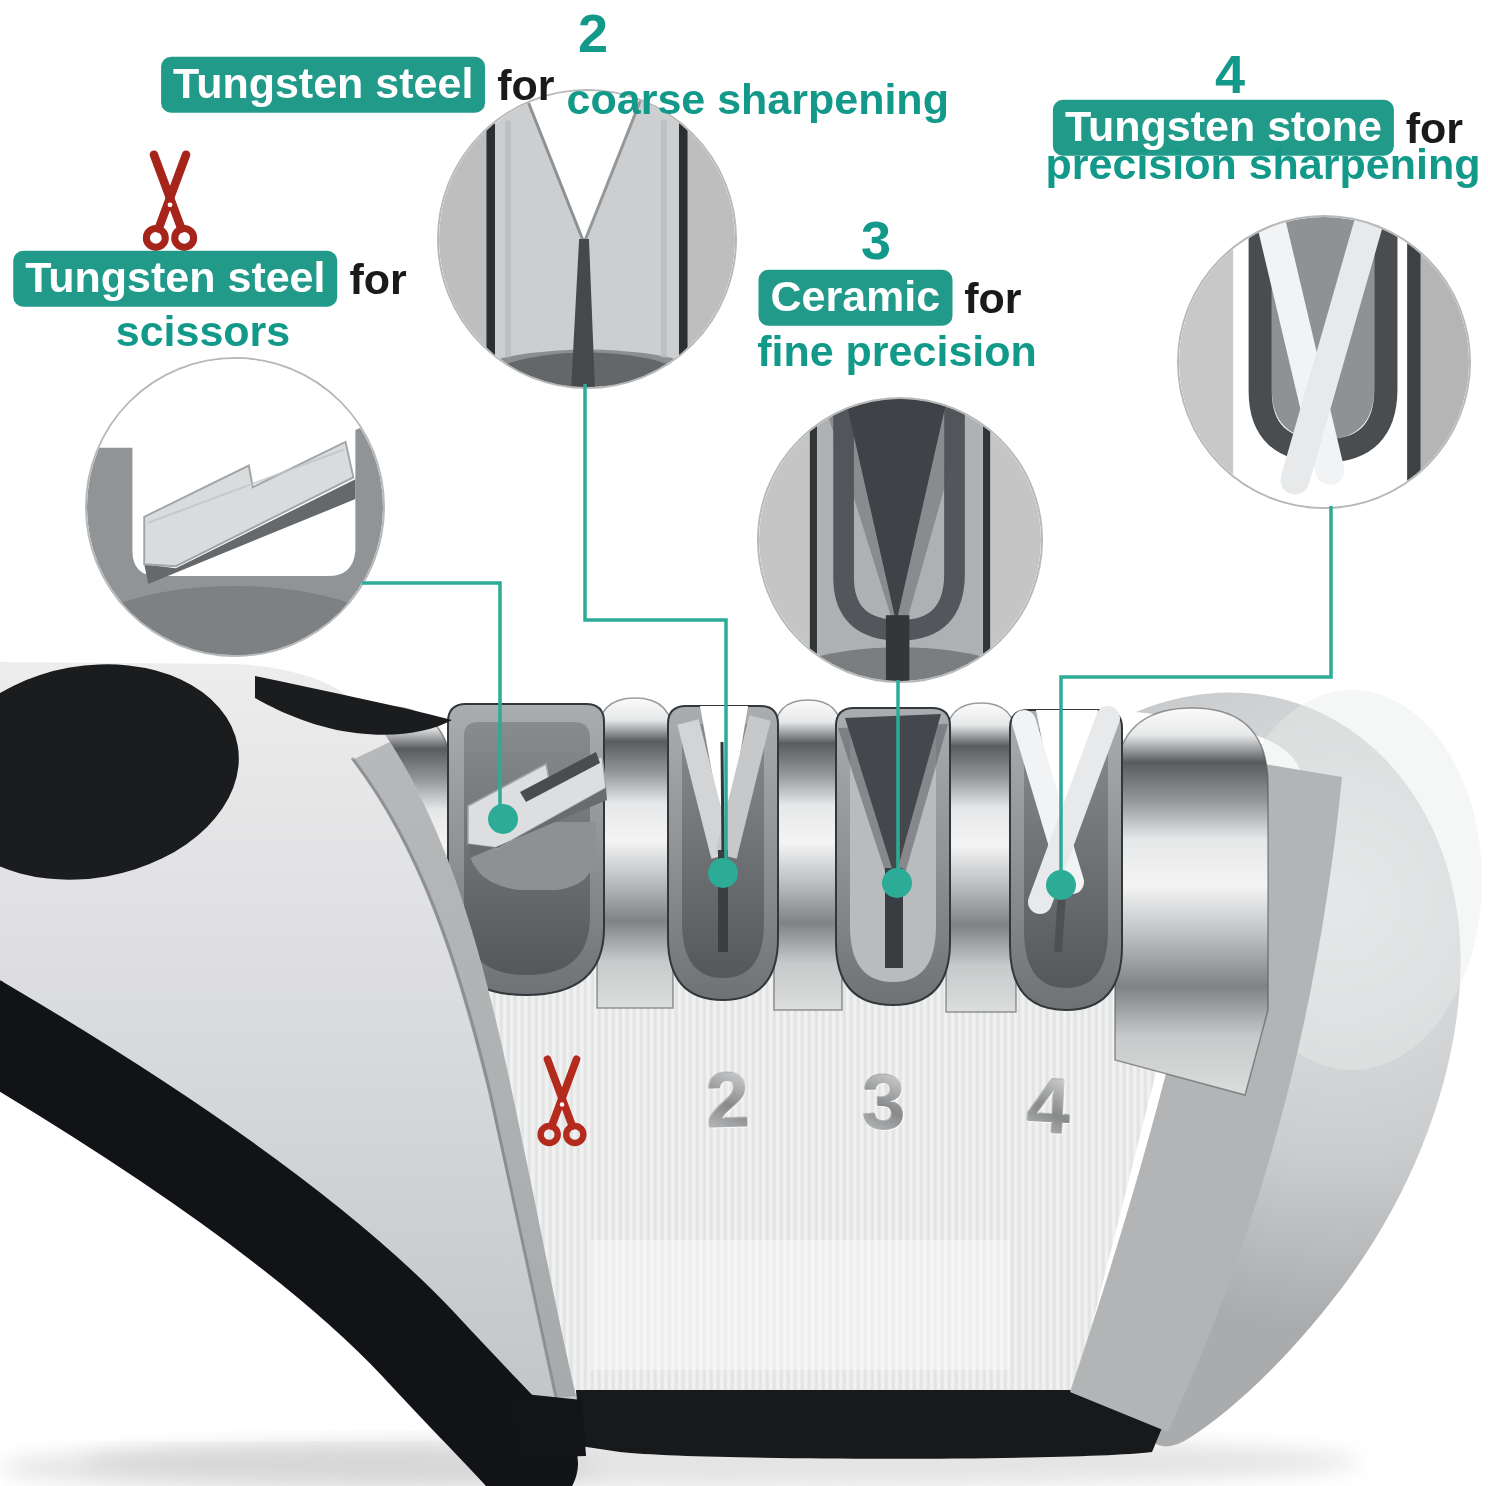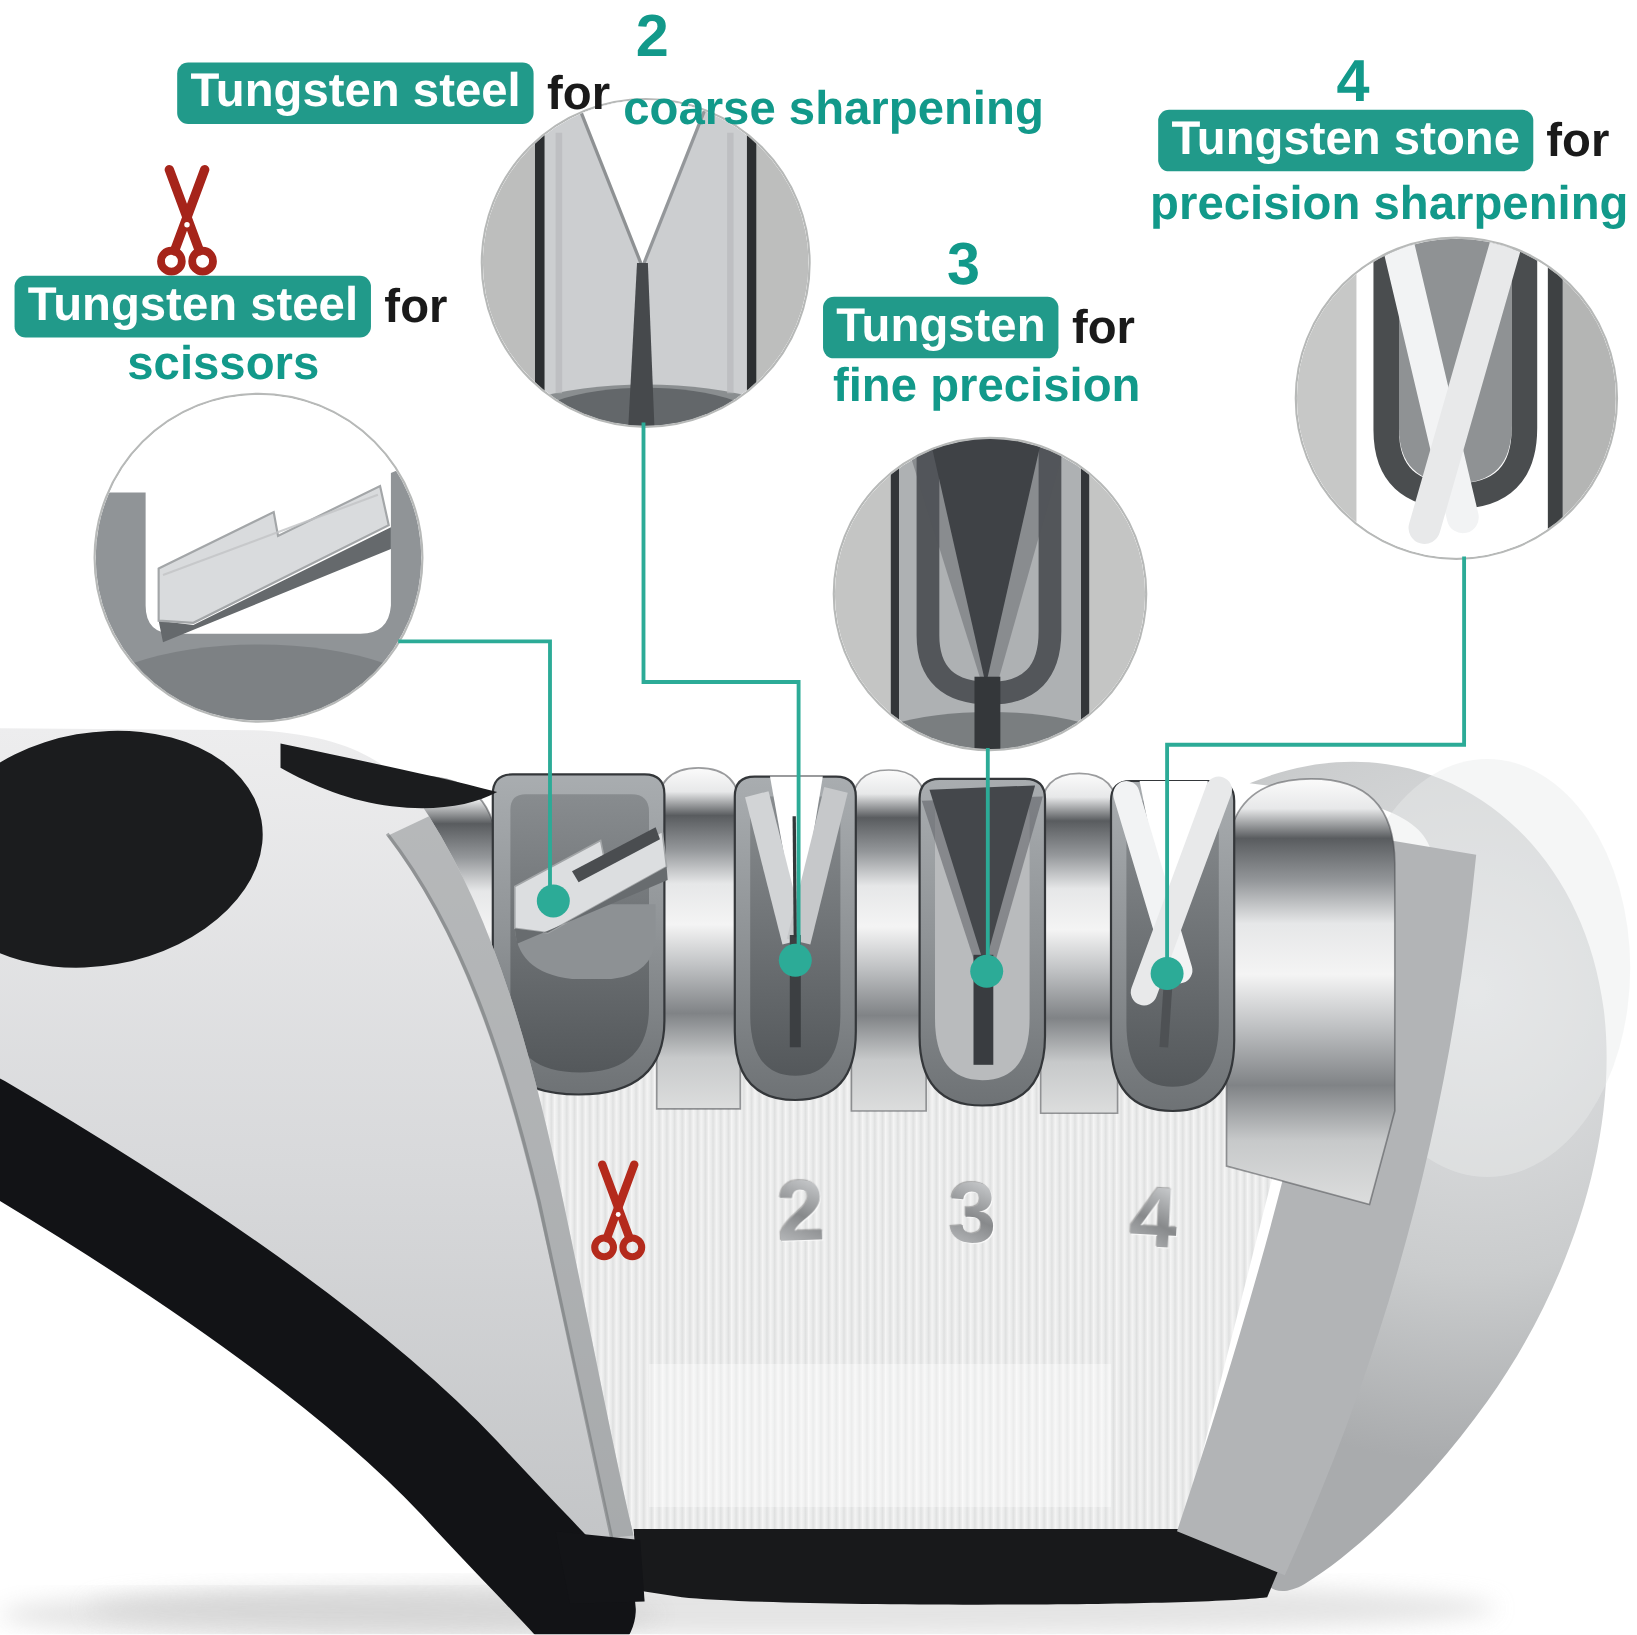--- a/index.html
+++ b/index.html
@@ -275,25 +275,25 @@
 
   <div class="ann-num" style="left:593px;top:33px">2</div>
   <div class="ann-line" style="left:555px;top:85px">
     <span class="hl">Tungsten steel</span>
       <span class="plain"> for </span>
       <span class="accent">coarse sharpening</span>
   </div>
 
   <div class="ann-num" style="left:876px;top:240px">3</div>
   <div class="ann-line" style="left:890px;top:298px">
-    <span class="hl">Tungsten</span>
+    <span class="hl">Ceramic</span>
       <span class="plain"> for</span>
   </div>
   <div class="ann-line2" style="left:897px;top:351px">fine precision</div>
 
   <div class="ann-num" style="left:1230px;top:74px">4</div>
   <div class="ann-line" style="left:1258px;top:128px">
     <span class="hl">Tungsten stone</span>
       <span class="plain"> for</span>
   </div>
-  <div class="ann-line2" style="left:1263px;top:186px">precision sharpening</div>
+  <div class="ann-line2" style="left:1263px;top:164px">precision sharpening</div>
 
 </div>
 
 </body></html>

